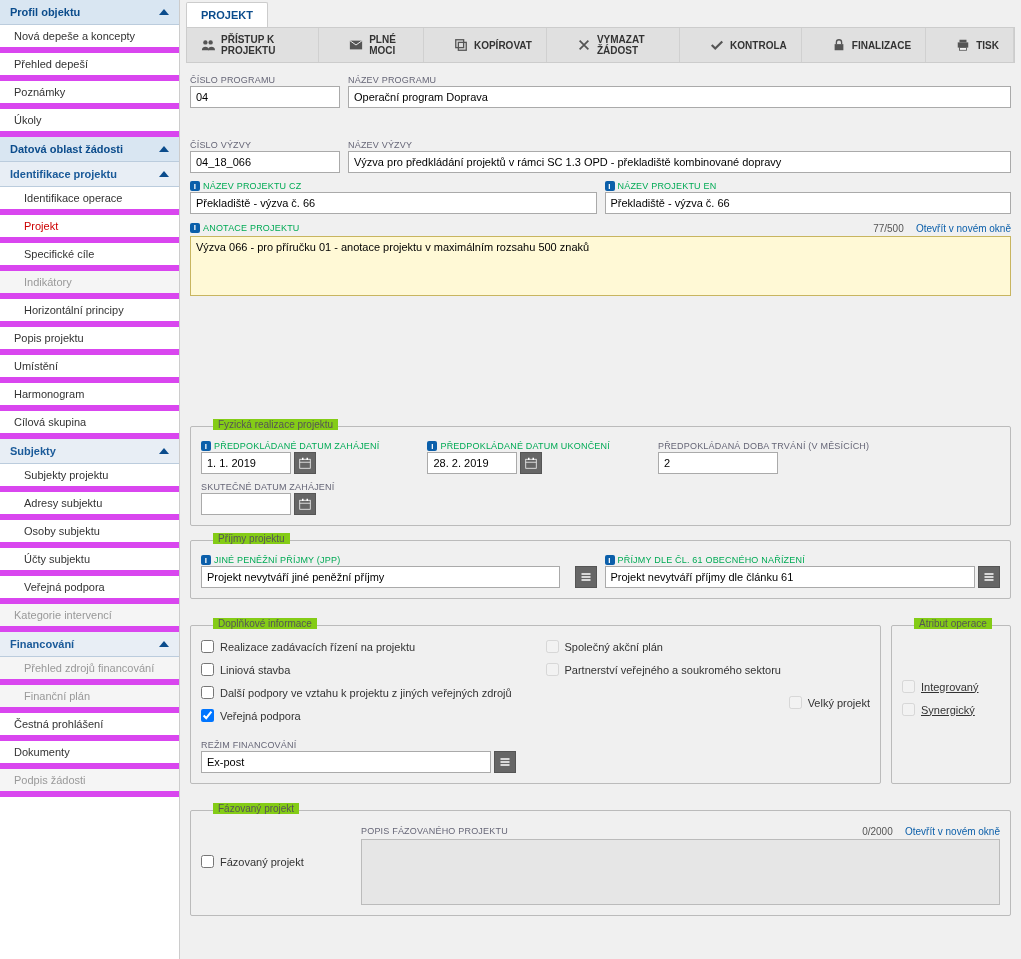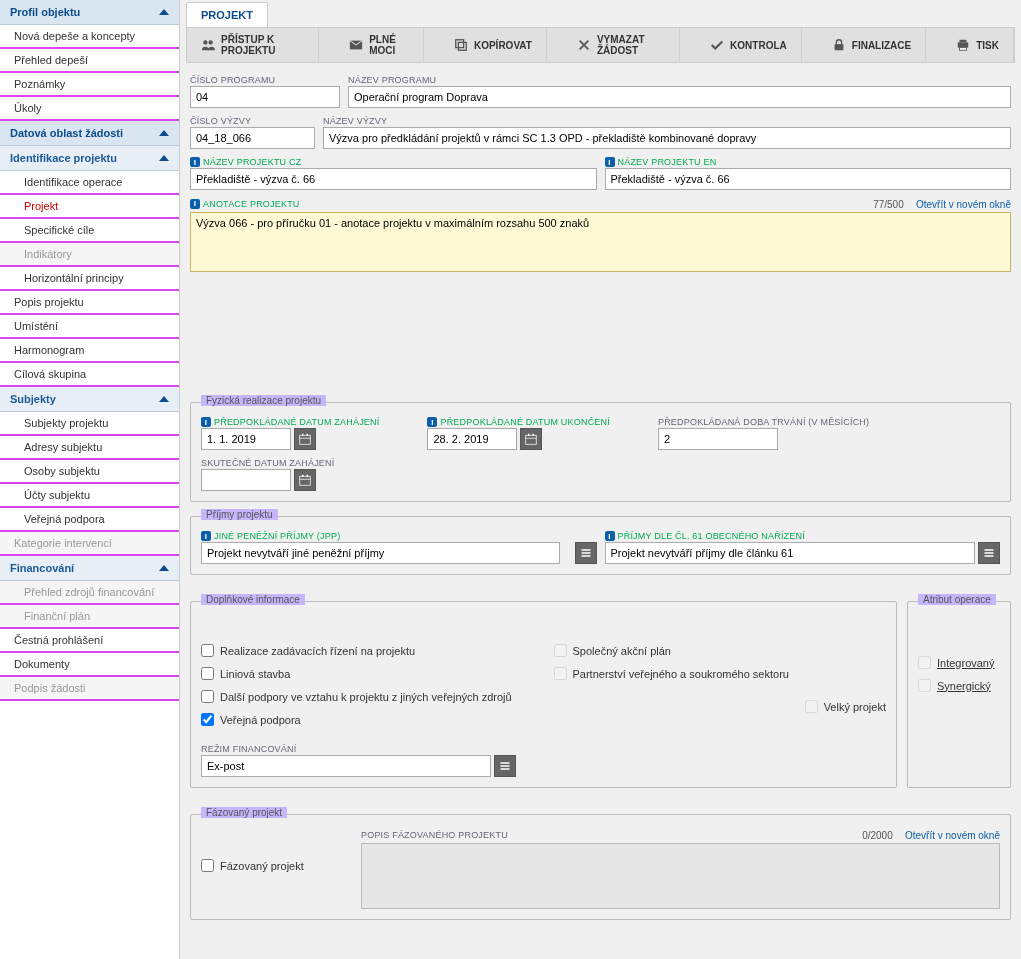--- a/index.html
+++ b/index.html
@@ -1,21 +1,21 @@
 <!DOCTYPE html>
 <html><head>
 <meta charset="utf-8">
 <style>
 *{box-sizing:border-box;margin:0;padding:0;}
 body{font-family:Arial,Helvetica,sans-serif;font-size:11px;background:#f0f0f0;color:#333;}
 .layout{display:flex;width:1021px;min-height:959px;}
 .sidebar{width:180px;flex-shrink:0;background:#fff;border-right:1px solid #ccc;}
 .sb-header{background:#d9e6f2;color:#0b4c8c;font-weight:bold;padding:6px 10px;display:flex;justify-content:space-between;align-items:center;cursor:pointer;border-bottom:1px solid #bcd;}
 .sb-header.sub{background:#e8eef5;color:#1a5a99;}
-.sb-item{padding:5px 10px 5px 14px;cursor:pointer;background:#fff;border-bottom:2px solid #d946ef;}
+.sb-item{padding:5px 10px 5px 14px;cursor:pointer;background:#fff;border-bottom:6px solid #d946ef;}
 .sb-item.sub{padding-left:24px;}
 .sb-item.active{color:#c00;}
 .sb-item.disabled{color:#999;background:#f5f5f5;}
 .chev{width:0;height:0;border-left:5px solid transparent;border-right:5px solid transparent;border-top:6px solid #0b4c8c;transform:rotate(180deg);}
 .main{flex:1;padding:0 6px 6px 6px;background:#f0f0f0;}
 .tab-strip{margin-top:2px;}
 .tab{display:inline-block;background:#fff;border:1px solid #ccc;border-bottom:none;padding:6px 14px;font-weight:bold;color:#0b4c8c;font-size:11px;border-radius:2px 2px 0 0;}
 .toolbar{display:flex;background:#e0e0e0;border:1px solid #ccc;margin-bottom:8px;gap:16px;}
 .tb-btn{display:flex;align-items:center;gap:6px;padding:6px 14px;cursor:pointer;color:#333;font-weight:bold;font-size:10px;border-right:1px solid #d0d0d0;}
 .tb-icon{width:14px;height:14px;display:inline-flex;align-items:center;justify-content:center;}
@@ -26,28 +26,28 @@
 .field-label.req{color:#0a5;}
 .info-icon{width:10px;height:10px;background:#0b5faa;color:#fff;border-radius:2px;display:inline-flex;align-items:center;justify-content:center;font-size:8px;font-weight:bold;}
 input[type=text],textarea,.ro-input{border:1px solid #aaa;padding:3px 5px;font-size:11px;font-family:inherit;background:#fff;height:22px;}
 .req-input{background:#fff9d6;border-color:#c8b560;}
 .disabled-input{background:#e6e6e6;border-color:#bbb;}
 textarea{height:auto;resize:none;line-height:1.4;}
 .counter-row{display:flex;justify-content:space-between;align-items:center;margin-bottom:2px;}
 .counter{font-size:10px;color:#555;}
 .open-link{color:#0b5faa;font-size:10px;cursor:pointer;}
 .fieldset{border:1px solid #bbb;border-radius:2px;padding:14px 10px 10px 10px;margin-bottom:12px;position:relative;margin-top:14px;}
-.fieldset-legend{position:absolute;top:-8px;left:10px;background:#c4b5fd;padding:0 5px;font-size:10px;color:#555;}
+.fieldset-legend{position:absolute;top:-8px;left:22px;background:#84cc16;padding:0 5px;font-size:10px;color:#555;}
 .icon-btn{width:22px;height:22px;background:#666;border:1px solid #555;display:inline-flex;align-items:center;justify-content:center;cursor:pointer;color:#fff;flex-shrink:0;}
 .chk-row{display:flex;align-items:center;gap:6px;margin-bottom:10px;}
 .chk-row input[type=checkbox]{width:13px;height:13px;}
 .chk-row input[disabled]{opacity:0.7;}
 .chk-label{font-size:11px;color:#333;}
 .two-col{display:flex;gap:20px;}
-.col{flex:1;margin-top:28px;}
+.col{flex:1;}
 svg{display:block;}
 </style>
 </head>
 <body>
 
 <div class="layout">
 
   <div class="sidebar">
     <div class="sb-header">
       <span>Profil objektu</span>
@@ -176,21 +176,21 @@
           <span class="field-label">ČÍSLO PROGRAMU</span>
           <input type="text" readonly="" value="04" style="">
         </div>
         <div class="field" style="flex:1;">
           <span class="field-label">NÁZEV PROGRAMU</span>
           <input type="text" readonly="" value="Operační program Doprava" style="">
         </div>
       </div>
 
       <div class="row">
-        <div class="field" style="width:125px;">
+        <div class="field" style="width:150px;margin-top:24px;">
           <span class="field-label">ČÍSLO VÝZVY</span>
           <input type="text" readonly="" value="04_18_066" style="">
         </div>
         <div class="field" style="flex:1;">
           <span class="field-label">NÁZEV VÝZVY</span>
           <input type="text" readonly="" value="Výzva pro předkládání projektů v rámci SC 1.3 OPD - překladiště kombinované dopravy" style="">
         </div>
       </div>
 
       <div class="row">
@@ -366,21 +366,21 @@
               <div class="icon-btn">
                   <svg width="12" height="12" viewBox="0 0 16 16">
                     <line x1="2" y1="4" x2="14" y2="4" stroke="#fff" stroke-width="2"></line>
                     <line x1="2" y1="8" x2="14" y2="8" stroke="#fff" stroke-width="2"></line>
                     <line x1="2" y1="12" x2="14" y2="12" stroke="#fff" stroke-width="2"></line>
                   </svg>
                 </div>
             </div>
           </div>
         </div>
-        <div class="fieldset" style="width:104px;">
+        <div class="fieldset" style="width:120px;">
           <span class="fieldset-legend">Atribut operace</span>
           <div style="margin-top:40px;text-decoration:underline;">
             <div class="chk-row">
                 <input type="checkbox" disabled="" style="">
                 <span class="chk-label">Integrovaný</span>
               </div>
             <div class="chk-row">
                 <input type="checkbox" disabled="" style="">
                 <span class="chk-label">Synergický</span>
               </div>

